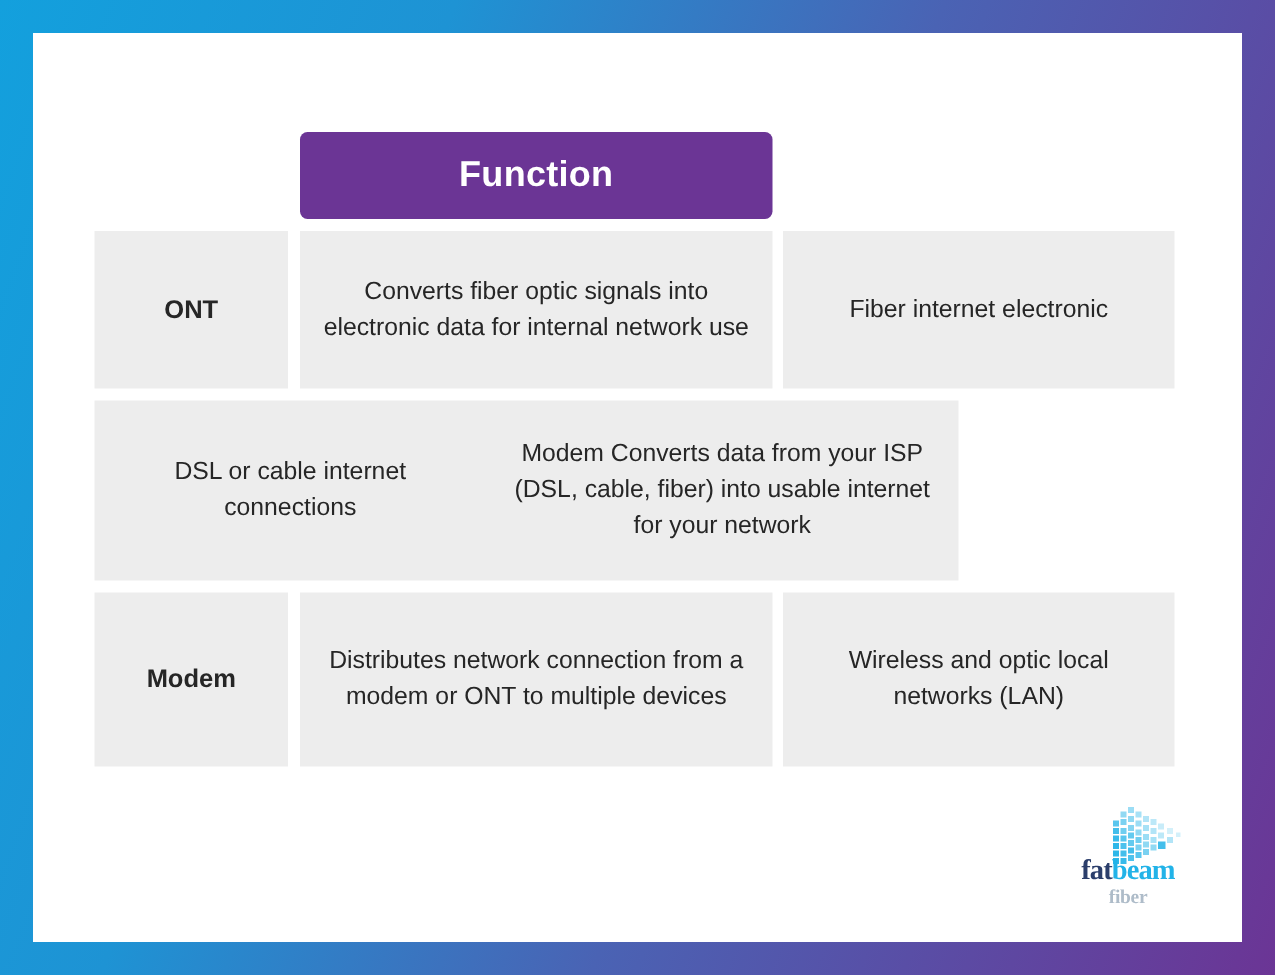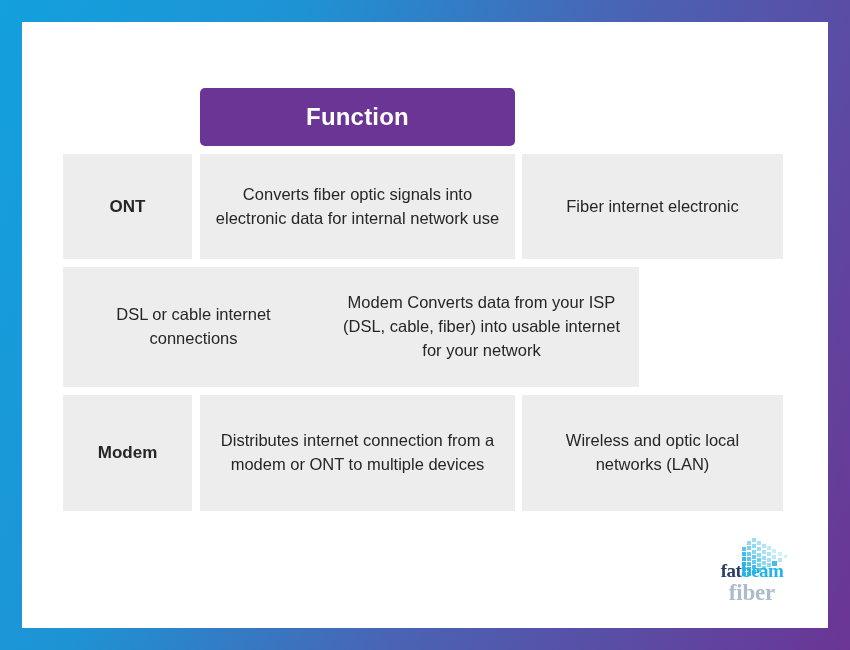--- a/index.html
+++ b/index.html
@@ -115,21 +115,21 @@
     font-family: Liberation Serif, serif;
   }
   .wm-line1 {
     font-size: 19px;
     font-weight: bold;
     letter-spacing: -0.6px;
   }
   .wm-fat  { color: #2b3e6b; }
   .wm-beam { color: #22b3e8; }
   .wm-line2 {
-    font-size: 23px;
+    font-size: 13px;
     font-weight: bold;
     letter-spacing: -0.2px;
     color: #aebcc9;
   }
 </style>
 </head>
 <body>
 
 <div class="card">
 
@@ -146,21 +146,21 @@
       <div class="cell col-use cell-text">Fiber internet electronic</div>
     </div>
 
     <div class="row row-body row-2">
       <div class="cell col-use cell-text">DSL or cable internet connections</div>
       <div class="cell col-func cell-text">Modem Converts data from your ISP (DSL, cable, fiber) into usable internet for your network</div>
     </div>
 
     <div class="row row-body row-3">
       <div class="cell col-label cell-label">Modem</div>
-      <div class="cell col-func cell-text">Distributes internet connection from a modem or ONT to multiple devices</div>
+      <div class="cell col-func cell-text">Distributes network connection from a modem or ONT to multiple devices</div>
       <div class="cell col-use cell-text">Wireless and optic local networks (LAN)</div>
     </div>
 
   </div>
 
   <div class="logo">
 
     <svg width="92" height="46" viewBox="0 0 92 46">
       <g fill="#22b3e8">
 

